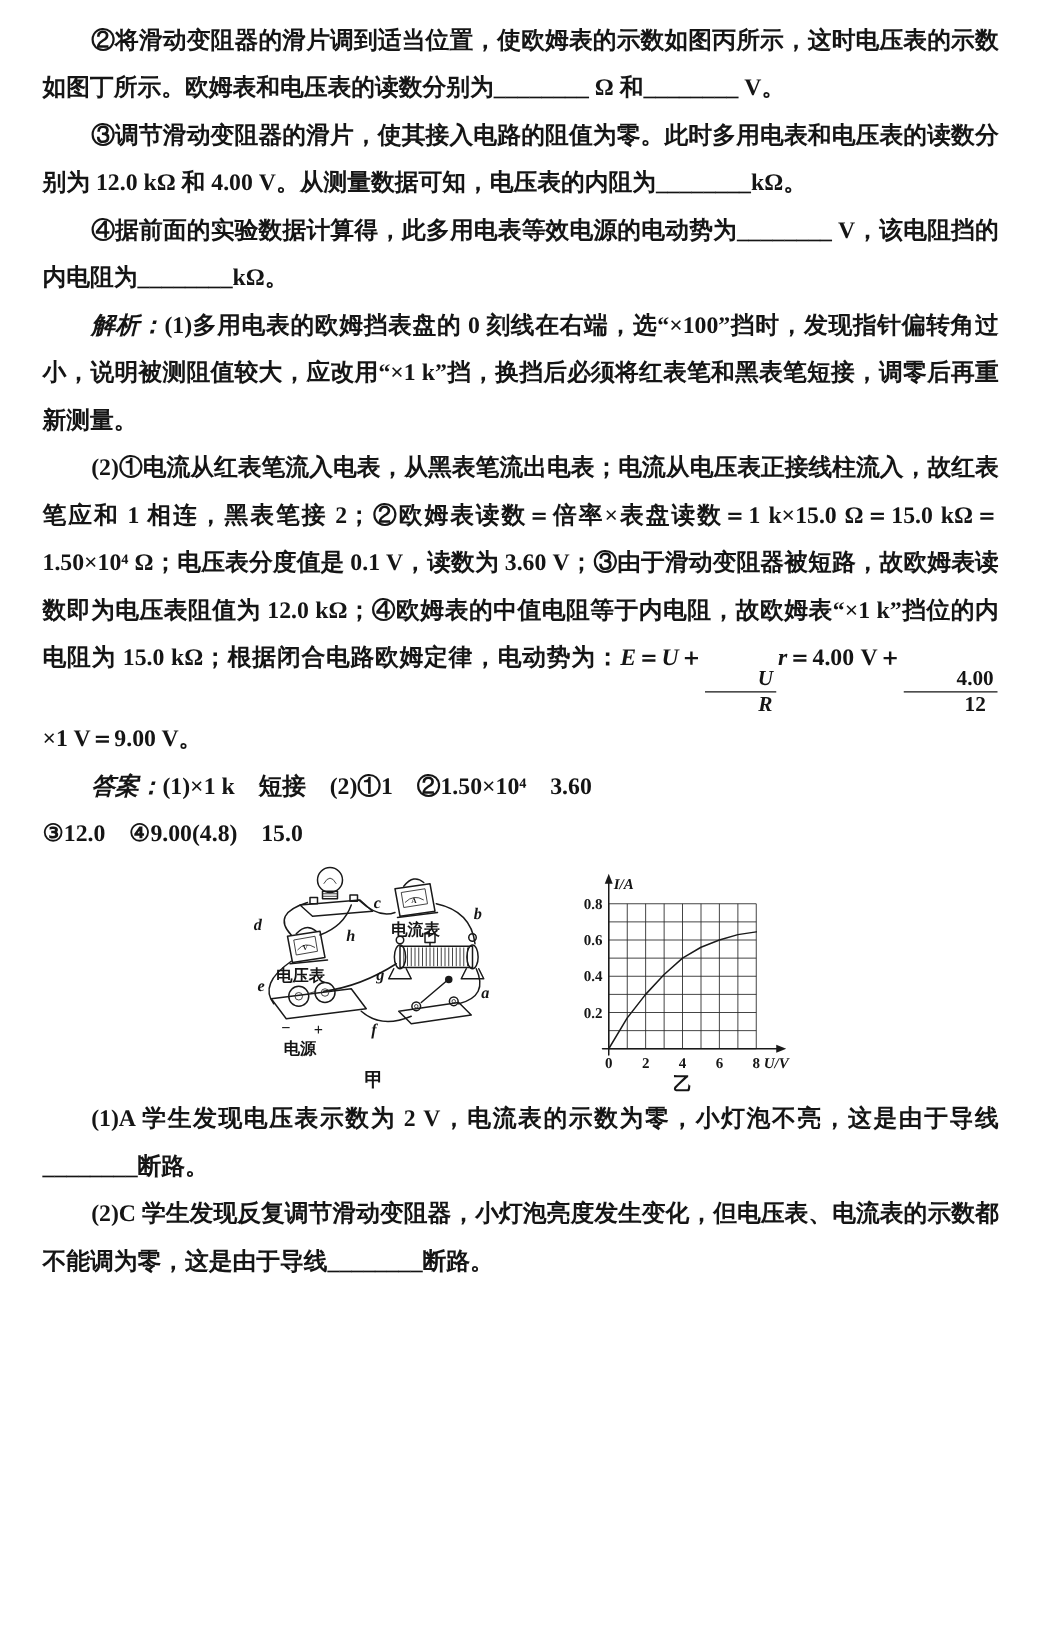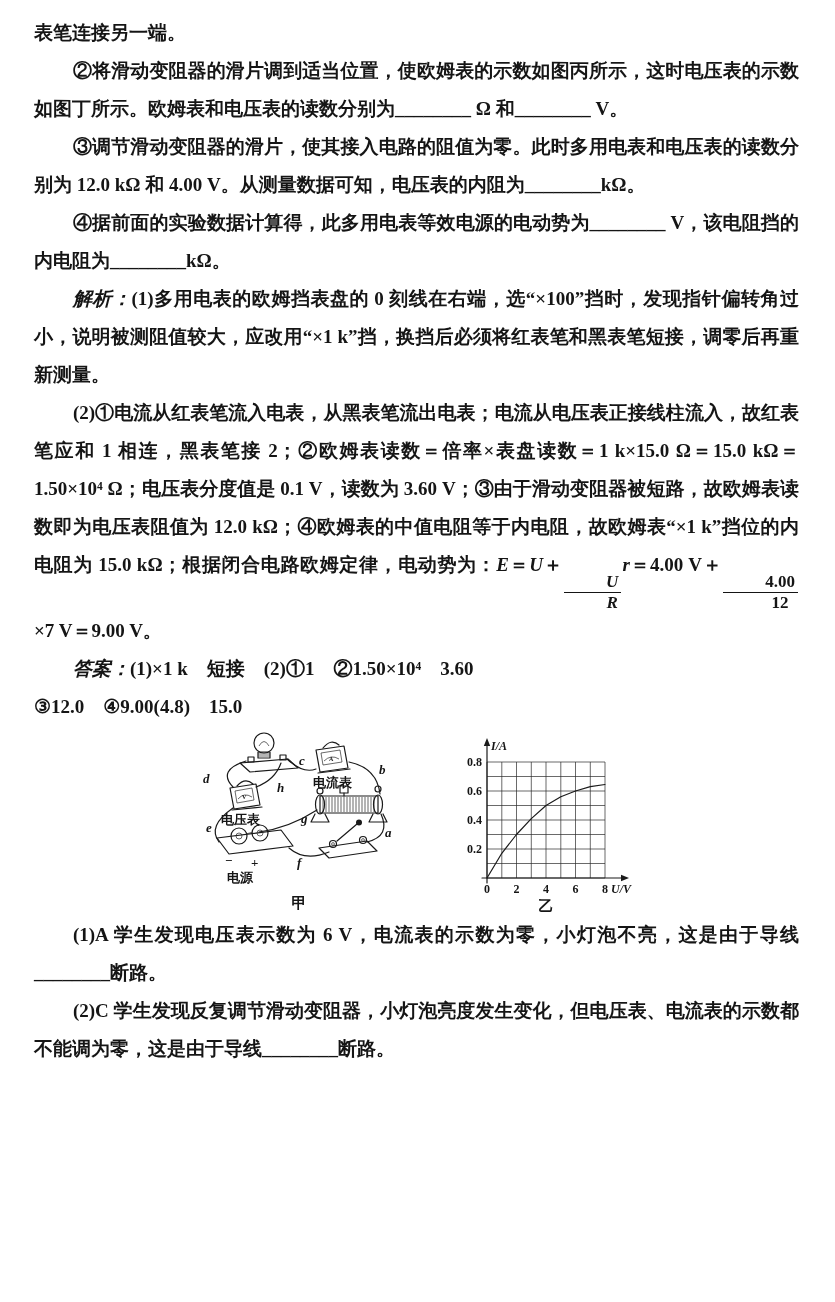--- a/index.html
+++ b/index.html
@@ -26,34 +26,33 @@
   svg .axis-label{font-size:12px;font-style:italic;}
   svg .dial{font-size:6px;}
   .stroke{fill:none;stroke:#1a1a1a;stroke-width:1.2;stroke-linecap:round;stroke-linejoin:round;}
   .thin{fill:none;stroke:#2a2a2a;stroke-width:0.7;}
 </style>
 </head>
 <body>
 
 <div class="page">
 
-  <p class="para no-indent">表笔连接另一端。</p>
   <p class="para">②将滑动变阻器的滑片调到适当位置，使欧姆表的示数如图丙所示，这时电压表的示数如图丁所示。欧姆表和电压表的读数分别为________ Ω 和________ V。</p>
   <p class="para">③调节滑动变阻器的滑片，使其接入电路的阻值为零。此时多用电表和电压表的读数分别为 12.0 kΩ 和 4.00 V。从测量数据可知，电压表的内阻为________kΩ。</p>
   <p class="para">④据前面的实验数据计算得，此多用电表等效电源的电动势为________ V，该电阻挡的内电阻为________kΩ。</p>
 
   <p class="para"><span class="hei">解析：</span><span>(1)多用电表的欧姆挡表盘的 0 刻线在右端，选“×100”挡时，发现指针偏转角过小，说明被测阻值较大，应改用“×1 k”挡，换挡后必须将红表笔和黑表笔短接，调零后再重新测量。</span></p>
 
   <p class="para"><span>(2)①电流从红表笔流入电表，从黑表笔流出电表；电流从电压表正接线柱流入，故红表笔应和 1 相连，黑表笔接 2；②欧姆表读数＝倍率×表盘读数＝1 k×15.0 Ω＝15.0 kΩ＝1.50×10⁴ Ω；电压表分度值是 0.1 V，读数为 3.60 V；③由于滑动变阻器被短路，故欧姆表读数即为电压表阻值为 12.0 kΩ；④欧姆表的中值电阻等于内电阻，故欧姆表“×1 k”挡位的内电阻为 15.0 kΩ；根据闭合电路欧姆定律，电动势为：</span><span class="var">E</span><span>＝</span><span class="var">U</span><span>＋</span><span class="frac">
         <span class="num var">U</span>
         <span class="den var">R</span>
       </span><span class="var">r</span><span>＝4.00 V＋</span><span class="frac">
         <span class="num">4.00</span>
         <span class="den">12</span>
-      </span><span>×7 V</span><span>＝9.00 V。</span></p>
+      </span><span>×1 V</span><span>＝9.00 V。</span></p>
 
   <p class="para"><span class="hei">答案：</span><span>(1)×1 k　短接　(2)①1　②1.50×10⁴　3.60</span><br><span>③12.0　④9.00(4.8)　15.0</span></p>
 
 
   <div class="figure">
 
     <svg width="222" height="184" viewBox="0 0 222 184">
 
       <g>
         <path class="stroke" d="M94 29 Q110 44 123 39"></path>
@@ -165,16 +164,16 @@
         <text class="tick" text-anchor="middle" x="97" y="163">4</text>
         <text class="tick" text-anchor="middle" x="126.5" y="163">6</text>
         <text class="tick" text-anchor="middle" x="156" y="163">8</text>
       </g>
       <text class="axis-label" x="42" y="20">I/A</text>
       <text class="axis-label" x="162" y="163">U/V</text>
       <text class="fig-label" text-anchor="middle" x="97" y="181">乙</text>
     </svg>
   </div>
 
-  <p class="para">(1)A 学生发现电压表示数为 6 V，电流表的示数为零，小灯泡不亮，这是由于导线________断路。</p>
+  <p class="para">(1)A 学生发现电压表示数为 2 V，电流表的示数为零，小灯泡不亮，这是由于导线________断路。</p>
   <p class="para">(2)C 学生发现反复调节滑动变阻器，小灯泡亮度发生变化，但电压表、电流表的示数都不能调为零，这是由于导线________断路。</p>
 
 </div>
 
 </body></html>

